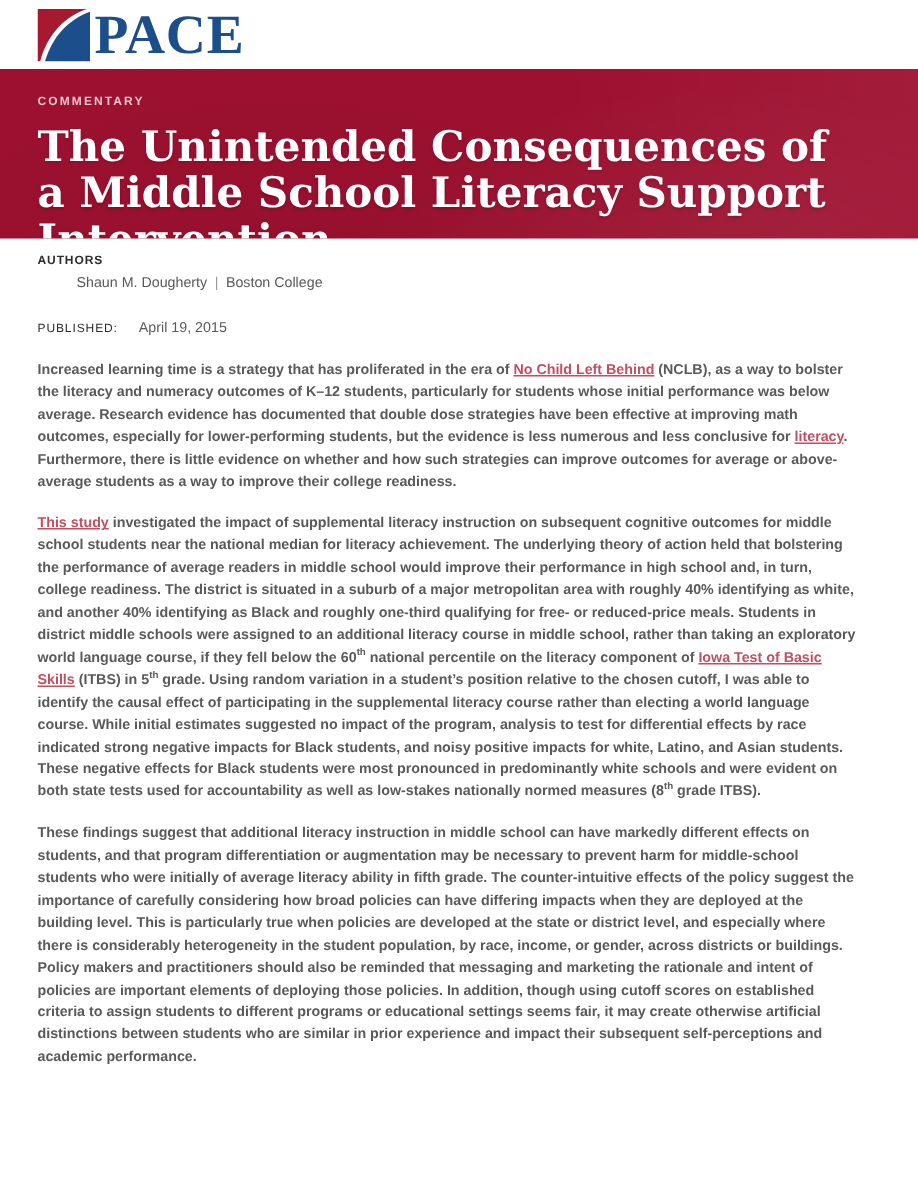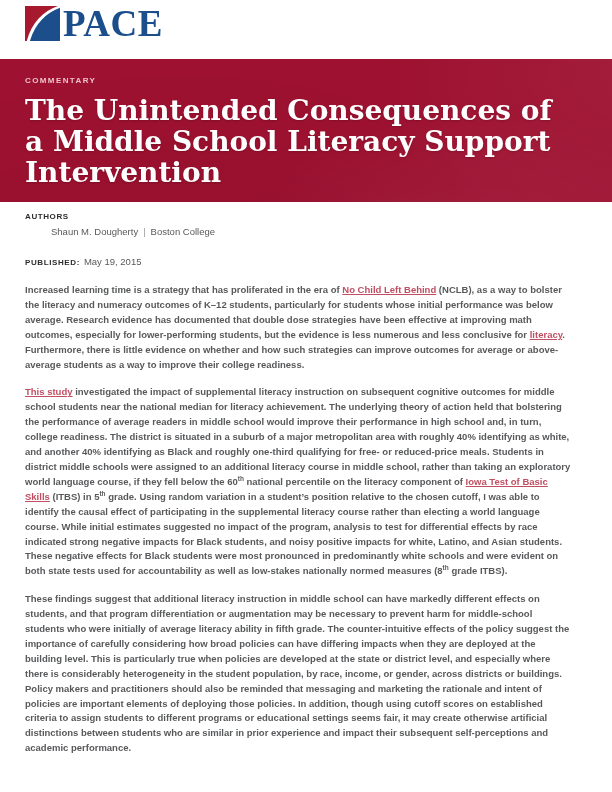--- a/index.html
+++ b/index.html
@@ -33,29 +33,28 @@
     font-size: 37px;
     line-height: 35px;
     color: #1B4E8A;
     margin-left: 3px;
     letter-spacing: 0.5px;
   }
 
   
   .banner {
     position: relative;
-    height: 143px;
+    height: 113px;
     background:
       radial-gradient(ellipse 420px 240px at 80% 140%, rgba(255,255,255,0.07), rgba(255,255,255,0) 62%),
       radial-gradient(ellipse 520px 320px at 108% 10%, rgba(255,255,255,0.06), rgba(255,255,255,0) 55%),
       radial-gradient(ellipse 700px 420px at 30% 180%, rgba(0,0,0,0.08), rgba(0,0,0,0) 60%),
       var(--banner-bg, #9E1130);
     padding: 17px 25px 0 25px;
     overflow: hidden;
-    margin-top: 13px;
   }
   .kicker {
     font-size: 8px;
     font-weight: bold;
     letter-spacing: 1.4px;
     color: #EAC3CC;
     margin-bottom: 10px;
   }
   .title {
     font-family: "DejaVu Serif", "Liberation Serif", serif;
@@ -83,24 +82,24 @@
     margin-left: 26px;
   }
   .author-line .sep { color: #9B9B9D; margin: 0 5px; }
   .published-line {
     margin-top: 19px;
     font-size: 9.5px;
     color: #58595B;
   }
   .published-line .pub-label {
     font-size: 8px;
-    font-weight: bold;
+    font-weight: normal;
     letter-spacing: 0.6px;
     color: #2D2D2F;
-    margin-right: 4px;
+    margin-right: 14px;
   }
 
   .paragraphs { margin-top: 16px; font-weight: bold; }
   .body-paragraph {
     font-size: 9.5px;
     line-height: 14.9px;
     color: #58595B;
     margin-bottom: 13px;
     max-width: 562px;
   }
@@ -136,21 +135,21 @@
   </section>
 
   <main class="content">
 
     <div class="meta">
       <div class="meta-label">AUTHORS</div>
       <div class="author-line">
         <span>Shaun M. Dougherty</span><span class="sep">|</span><span>Boston College</span>
       </div>
       <div class="published-line">
-        <span class="pub-label">PUBLISHED:</span><span>May 19, 2015</span>
+        <span class="pub-label">PUBLISHED:</span><span>April 19, 2015</span>
       </div>
     </div>
 
     <div class="paragraphs">
         <p class="body-paragraph"><span>Increased learning time is a strategy that has proliferated in the era of </span><a href="#">No Child Left Behind</a><span> (NCLB), as a way to bolster the literacy and numeracy outcomes of K–12 students, particularly for students whose initial performance was below average. Research evidence has documented that double dose strategies have been effective at improving math outcomes, especially for lower-performing students, but the evidence is less numerous and less conclusive for </span><a href="#">literacy</a><span>. Furthermore, there is little evidence on whether and how such strategies can improve outcomes for average or above-average students as a way to improve their college readiness.</span></p>
         <p class="body-paragraph"><a href="#">This study</a><span> investigated the impact of supplemental literacy instruction on subsequent cognitive outcomes for middle school students near the national median for literacy achievement. The underlying theory of action held that bolstering the performance of average readers in middle school would improve their performance in high school and, in turn, college readiness. The district is situated in a suburb of a major metropolitan area with roughly 40% identifying as white, and another 40% identifying as Black and roughly one-third qualifying for free- or reduced-price meals. Students in district middle schools were assigned to an additional literacy course in middle school, rather than taking an exploratory world language course, if they fell below the 60</span><sup>th</sup><span> national percentile on the literacy component of </span><a href="#">Iowa Test of Basic Skills</a><span> (ITBS) in 5</span><sup>th</sup><span> grade. Using random variation in a student’s position relative to the chosen cutoff, I was able to identify the causal effect of participating in the supplemental literacy course rather than electing a world language course. While initial estimates suggested no impact of the program, analysis to test for differential effects by race indicated strong negative impacts for Black students, and noisy positive impacts for white, Latino, and Asian students. These negative effects for Black students were most pronounced in predominantly white schools and were evident on both state tests used for accountability as well as low-stakes nationally normed measures (8</span><sup>th</sup><span> grade ITBS).</span></p>
         <p class="body-paragraph"><span>These findings suggest that additional literacy instruction in middle school can have markedly different effects on students, and that program differentiation or augmentation may be necessary to prevent harm for middle-school students who were initially of average literacy ability in fifth grade. The counter-intuitive effects of the policy suggest the importance of carefully considering how broad policies can have differing impacts when they are deployed at the building level. This is particularly true when policies are developed at the state or district level, and especially where there is considerably heterogeneity in the student population, by race, income, or gender, across districts or buildings. Policy makers and practitioners should also be reminded that messaging and marketing the rationale and intent of policies are important elements of deploying those policies. In addition, though using cutoff scores on established criteria to assign students to different programs or educational settings seems fair, it may create otherwise artificial distinctions between students who are similar in prior experience and impact their subsequent self-perceptions and academic performance.</span></p>
       </div>
 
   </main>

